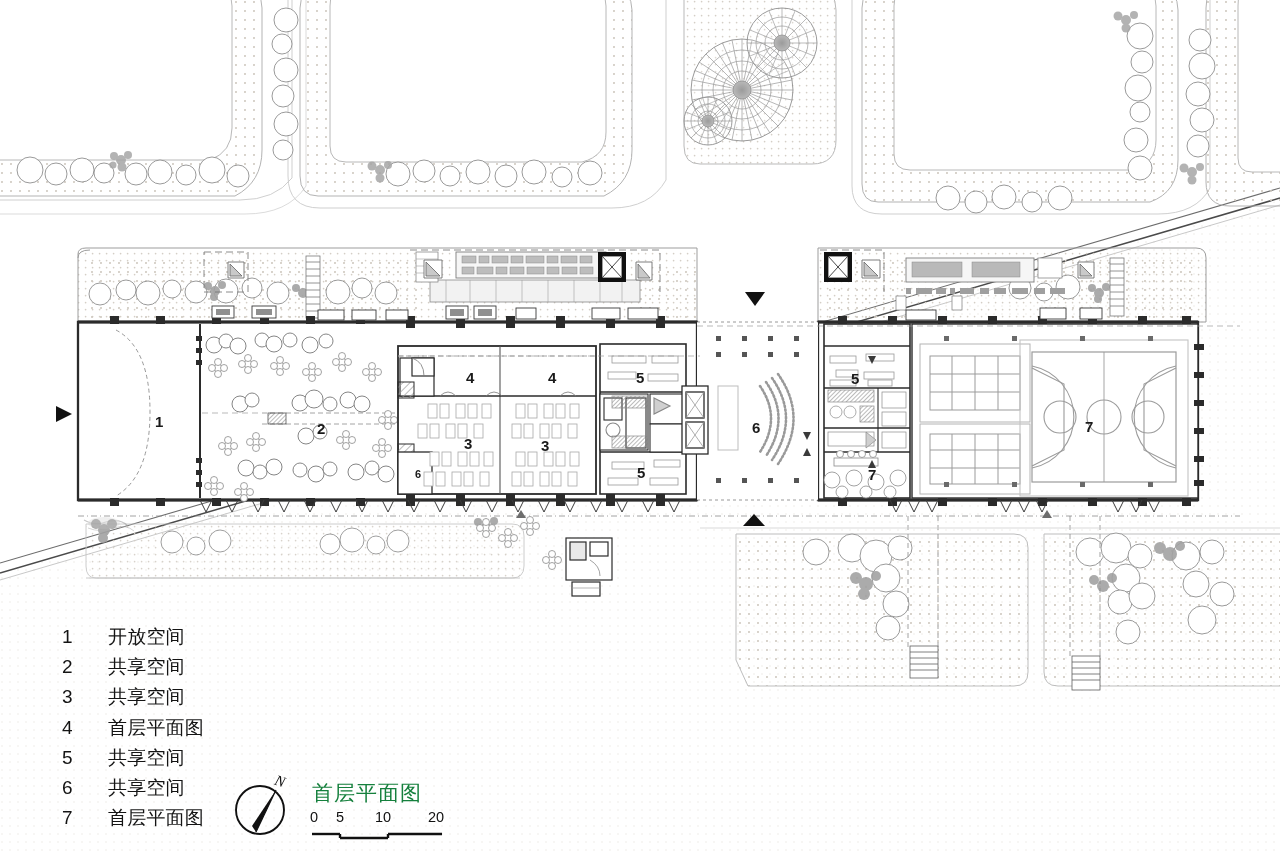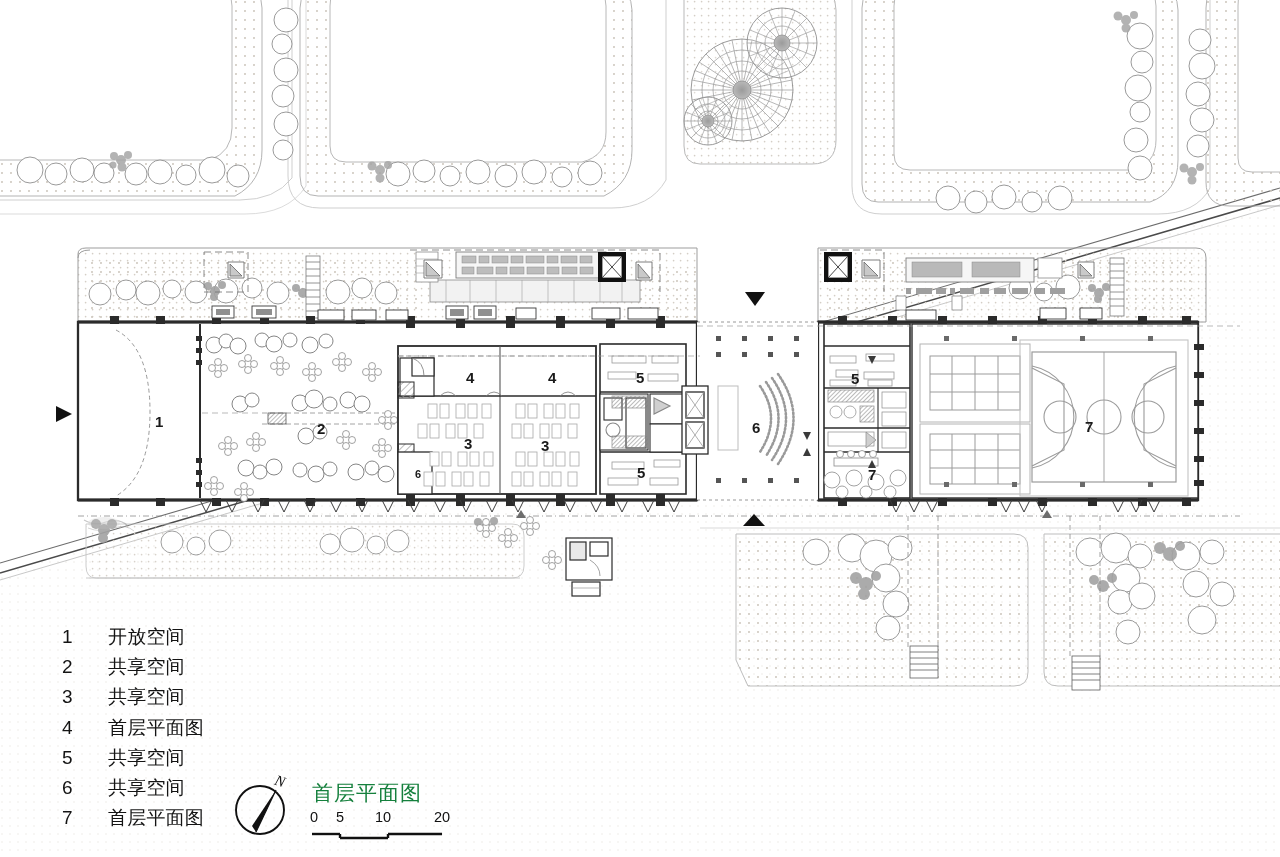--- a/index.html
+++ b/index.html
@@ -1175,21 +1175,21 @@
       <path d="M44 14 L24 56" stroke="#111" stroke-width="1.2" fill="none"></path>
     </svg>
     <span id="north-letter">N</span>
 
     <div id="plan-title">首层平面图</div>
 
     <div id="scalebar">
       <span class="scale-num" style="left:0px;">0</span>
       <span class="scale-num" style="left:26px;">5</span>
       <span class="scale-num" style="left:65px;">10</span>
-      <span class="scale-num" style="left:124px;">20</span>
+      <span class="scale-num" style="left:118px;">20</span>
       <svg viewBox="0 0 140 16" width="140" height="16" style="position:absolute;left:2px;top:19px;">
         <line x1="0" y1="6" x2="28" y2="6" stroke="#111" stroke-width="2.4"></line>
         <line x1="28" y1="10" x2="76" y2="10" stroke="#111" stroke-width="2.4"></line>
         <line x1="76" y1="6" x2="130" y2="6" stroke="#111" stroke-width="2.4"></line>
         <line x1="28" y1="6" x2="28" y2="10" stroke="#111" stroke-width="2.4"></line>
         <line x1="76" y1="6" x2="76" y2="10" stroke="#111" stroke-width="2.4"></line>
       </svg>
     </div>
   </div>
 

